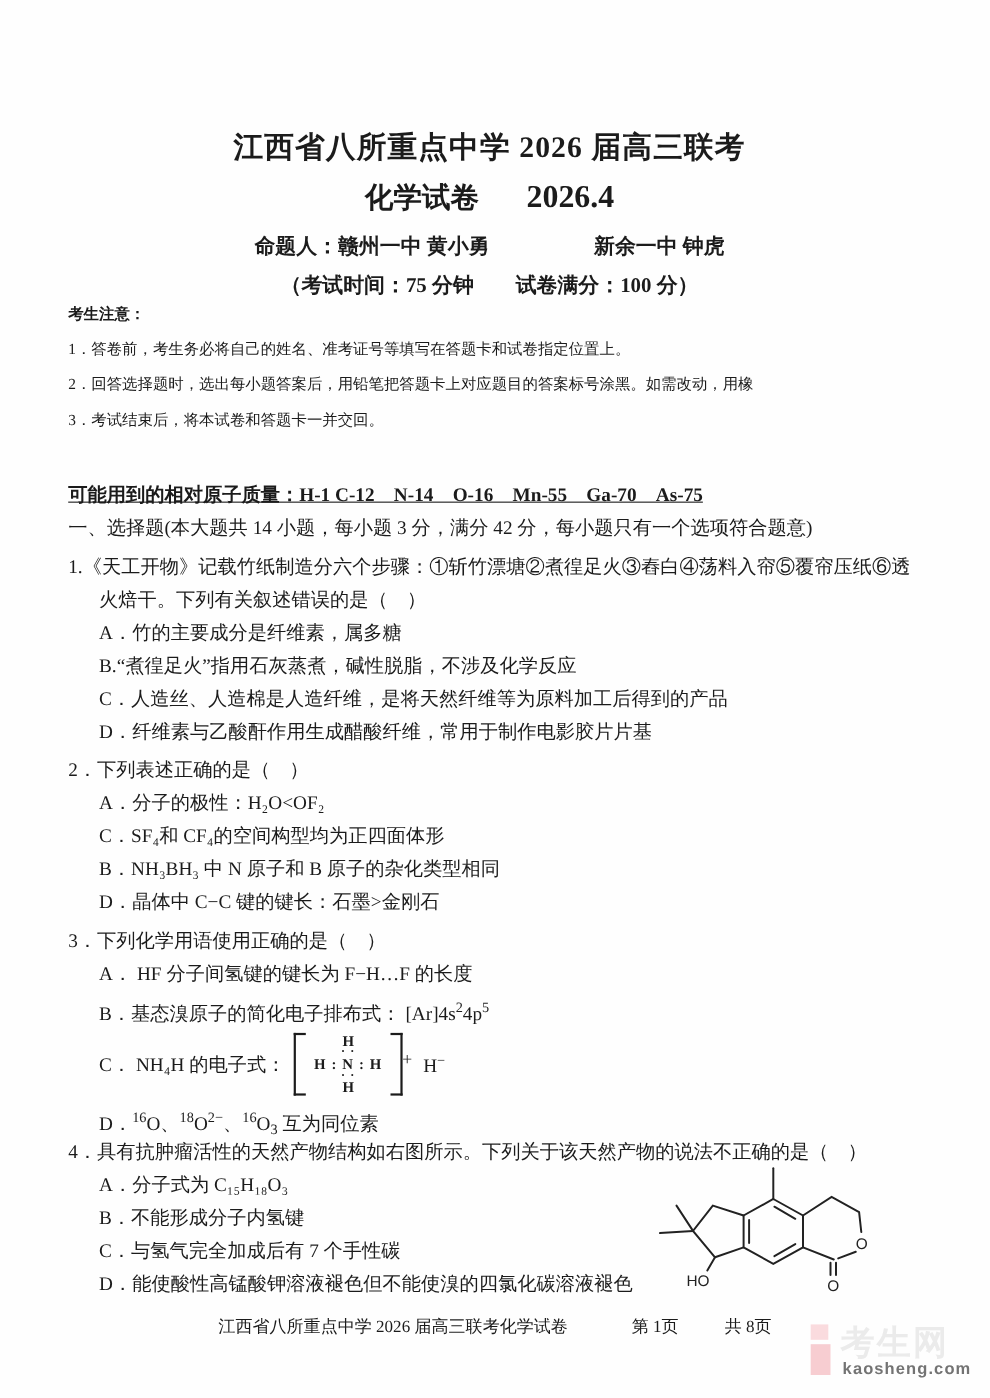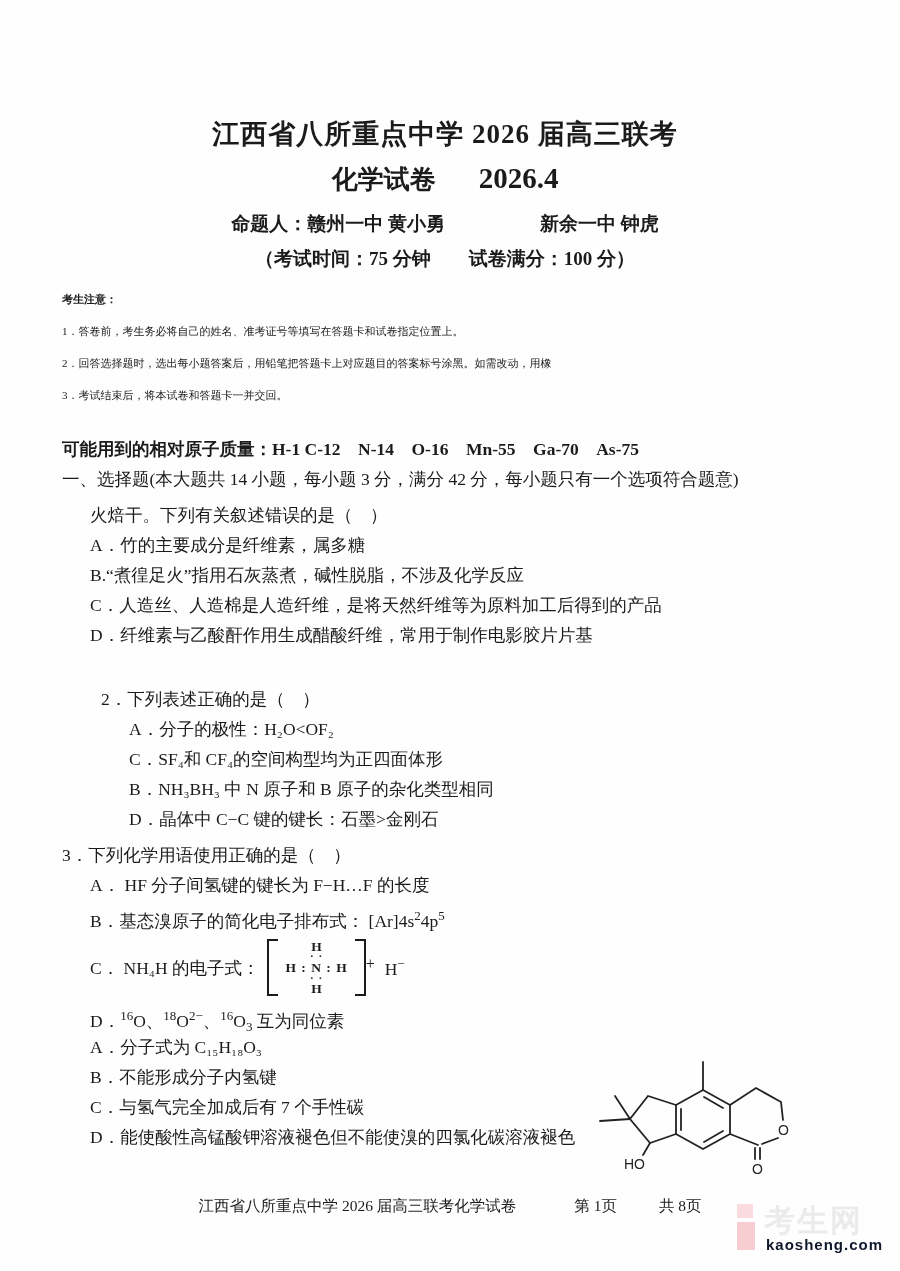--- a/index.html
+++ b/index.html
@@ -10,28 +10,28 @@
   }
   .sheet{position:relative;width:900px;height:1271px;}
   
   .header{position:absolute;top:116px;left:0;width:870px;text-align:center;margin-left:10px;}
   .title1{font-size:27px;font-weight:bold;letter-spacing:1px;white-space:nowrap;}
   .title2{margin-top:10px;font-size:26px;font-weight:bold;display:flex;justify-content:center;gap:43px;align-items:baseline;}
   .title2 .date{font-size:29px;}
   .setters{margin-top:14px;font-size:19px;font-weight:bold;display:flex;justify-content:center;gap:95px;}
   .examinfo{margin-top:9px;font-size:19px;font-weight:bold;}
   
-  .notice{position:absolute;top:283px;left:62px;right:34px;font-size:11px;line-height:32px;}
+  .notice{position:absolute;top:271px;left:62px;right:34px;font-size:14px;line-height:32px;}
   .notice .heading{font-weight:bold;}
   
-  .massline{position:absolute;top:437px;left:62px;font-size:17.5px;font-weight:bold;white-space:nowrap;}
+  .massline{position:absolute;top:437px;left:62px;font-size:17.5px;font-weight:bold;white-space:nowrap;text-decoration:underline;}
   .sectionline{position:absolute;top:467px;left:62px;font-size:17.5px;font-weight:normal;white-space:nowrap;}
   
   .question{position:absolute;left:62px;right:30px;font-size:17.5px;line-height:30px;}
-  .q1{top:500px;} .q2{top:684px;margin-left:39px;} .q3{top:840px;} .q4{top:1032px;}
+  .q1{top:500px;} .q2{top:684px;} .q3{top:840px;} .q4{top:1032px;}
   .stem{white-space:nowrap;}
   .indent{padding-left:28px;white-space:nowrap;}
   .opt{padding-left:28px;white-space:nowrap;}
   sup,sub{font-size:13px;}
   .q3 .b-row sup{font-size:13px;}
   
   .c-row{display:flex;align-items:center;height:62px;line-height:normal;}
   .ed-wrap{display:flex;align-items:stretch;margin-left:8px;}
   .ebr{width:9px;}
   .ebr-left{border-left:2px solid #1b1b1b;border-top:2px solid #1b1b1b;border-bottom:2px solid #1b1b1b;}
@@ -47,21 +47,21 @@
   .molecule text{font-size:14px;fill:#222;font-family:"Liberation Sans","DejaVu Sans",sans-serif;}
   
   .footer{position:absolute;top:1196px;left:0;width:900px;display:flex;justify-content:center;font-size:15.5px;white-space:nowrap;}
   .footer .gap1{display:inline-block;width:58px;}
   .footer .gap2{display:inline-block;width:42px;}
   
   .watermark{position:absolute;left:736px;top:1200px;width:164px;height:60px;}
   .wm-block1{position:absolute;left:1px;top:4px;width:16px;height:14px;background:#fadbde;}
   .wm-block2{position:absolute;left:1px;top:22px;width:18px;height:28px;background:#f7cdd1;}
   .wm-name{position:absolute;left:28px;top:0px;font-size:31px;font-weight:bold;color:#ebebeb;letter-spacing:2px;}
-  .wm-domain{position:absolute;left:30px;top:36px;font-size:15px;font-weight:bold;color:#0f172a;
+  .wm-domain{position:absolute;left:30px;top:36px;font-size:15px;font-weight:bold;color:#737373;
     font-family:"Liberation Sans","DejaVu Sans",sans-serif;letter-spacing:1px;}
 </style>
 </head>
 <body>
 
 <div class="sheet">
 
   <div class="header">
     <div class="title1">江西省八所重点中学 2026 届高三联考</div>
     <div class="title2">
@@ -80,20 +80,21 @@
     <div>1．答卷前，考生务必将自己的姓名、准考证号等填写在答题卡和试卷指定位置上。</div>
     <div>2．回答选择题时，选出每小题答案后，用铅笔把答题卡上对应题目的答案标号涂黑。如需改动，用橡</div>
     <div>3．考试结束后，将本试卷和答题卡一并交回。</div>
   </div>
 
   <div class="massline">可能用到的相对原子质量：H-1 C-12　N-14　O-16　Mn-55　Ga-70　As-75</div>
 
   <div class="sectionline">一、选择题(本大题共 14 小题，每小题 3 分，满分 42 分，每小题只有一个选项符合题意)</div>
 
   <div class="question q1">
+    <div class="stem">1.《天工开物》记载竹纸制造分六个步骤：①斩竹漂塘②煮徨足火③舂白④荡料入帘⑤覆帘压纸⑥透</div>
     <div class="indent">火焙干。下列有关叙述错误的是（　）</div>
     <div class="opt">A．竹的主要成分是纤维素，属多糖</div>
     <div class="opt">B.“煮徨足火”指用石灰蒸煮，碱性脱脂，不涉及化学反应</div>
     <div class="opt">C．人造丝、人造棉是人造纤维，是将天然纤维等为原料加工后得到的产品</div>
     <div class="opt">D．纤维素与乙酸酐作用生成醋酸纤维，常用于制作电影胶片片基</div>
   </div>
 
   <div class="question q2">
     <div class="stem">2．下列表述正确的是（　）</div>
     <div class="opt">A．分子的极性：H₂O&lt;OF₂</div>
@@ -119,20 +120,21 @@
         </span>
         <span class="ebr ebr-right"></span>
       </span>
       <sup class="ed-plus">+</sup>
       <span class="ed-anion"><span>H</span><sup>−</sup></span>
     </div>
     <div class="opt" style="line-height:34px;"><span>D．</span><sup>16</sup><span>O</span><span>、</span><sup>18</sup><span>O</span><sup>2−</sup><span>、</span><sup>16</sup><span>O</span><sub>3</sub><span> 互为同位素</span></div>
   </div>
 
   <div class="question q4">
+    <div class="stem">4．具有抗肿瘤活性的天然产物结构如右图所示。下列关于该天然产物的说法不正确的是（　）</div>
     <div class="opt">A．分子式为 C₁₅H₁₈O₃</div>
     <div class="opt">B．不能形成分子内氢键</div>
     <div class="opt">C．与氢气完全加成后有 7 个手性碳</div>
     <div class="opt">D．能使酸性高锰酸钾溶液褪色但不能使溴的四氯化碳溶液褪色</div>
   </div>
 
   <svg class="molecule" width="252" height="142" viewBox="0 0 252 142">
     <g stroke="#222" stroke-width="1.8" fill="none" stroke-linecap="round">
 
       <path d="M115,36 L142,51 L142,80 L115,95 L88,80 L88,51 Z"></path>

